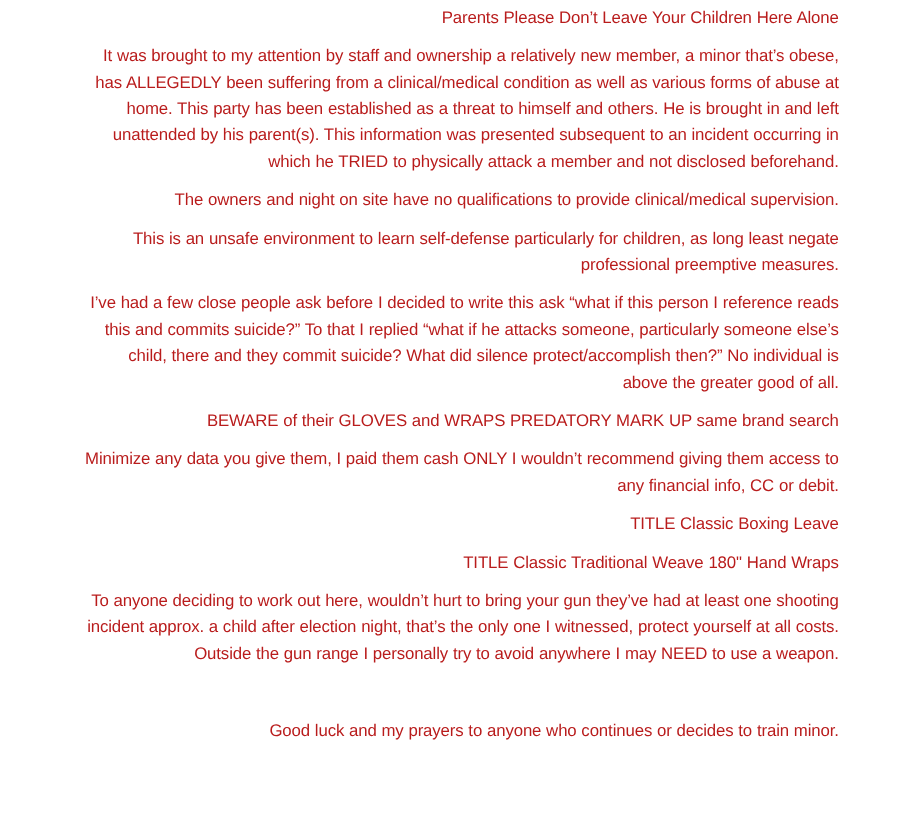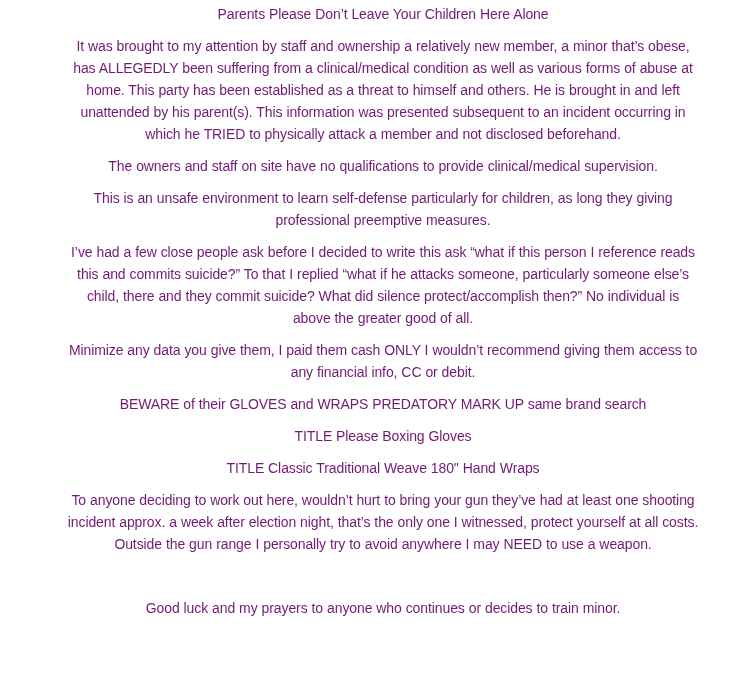--- a/index.html
+++ b/index.html
@@ -17,36 +17,36 @@
     position: absolute;
     left: 67px;
     top: 3px;
     width: 632px;
   }
   .page p {
     margin: 0 0 10px 0;
     font-size: 14px;
     line-height: 22px;
     min-height: 22px;          
-    color: #701a75;
+    color: #b91c1c;
     letter-spacing: -0.1px;
     word-spacing: 0.2px;
-    text-align: center;
+    text-align: right;
     white-space: normal;
   }
 </style>
 </head>
 <body>
 
 <div class="page">
   <p>Parents Please Don’t Leave Your Children Here Alone</p>
   <p>It was brought to my attention by staff and ownership a relatively new member, a minor that’s obese, has ALLEGEDLY been suffering from a clinical/medical condition as well as various forms of abuse at home. This party has been established as a threat to himself and others. He is brought in and left unattended by his parent(s). This information was presented subsequent to an incident occurring in which he TRIED to physically attack a member and not disclosed beforehand.</p>
-  <p>The owners and staff on site have no qualifications to provide clinical/medical supervision.</p>
-  <p>This is an unsafe environment to learn self-defense particularly for children, as long they giving professional preemptive measures.</p>
+  <p>The owners and night on site have no qualifications to provide clinical/medical supervision.</p>
+  <p>This is an unsafe environment to learn self-defense particularly for children, as long least negate professional preemptive measures.</p>
   <p>I’ve had a few close people ask before I decided to write this ask “what if this person I reference reads this and commits suicide?” To that I replied “what if he attacks someone, particularly someone else’s child, there and they commit suicide? What did silence protect/accomplish then?” No individual is above the greater good of all.</p>
+  <p>BEWARE of their GLOVES and WRAPS PREDATORY MARK UP same brand search</p>
   <p>Minimize any data you give them, I paid them cash ONLY I wouldn’t recommend giving them access to any financial info, CC or debit.</p>
-  <p>BEWARE of their GLOVES and WRAPS PREDATORY MARK UP same brand search</p>
-  <p>TITLE Please Boxing Gloves</p>
+  <p>TITLE Classic Boxing Leave</p>
   <p>TITLE Classic Traditional Weave 180" Hand Wraps</p>
-  <p>To anyone deciding to work out here, wouldn’t hurt to bring your gun they’ve had at least one shooting incident approx. a week after election night, that’s the only one I witnessed, protect yourself at all costs. Outside the gun range I personally try to avoid anywhere I may NEED to use a weapon.</p>
+  <p>To anyone deciding to work out here, wouldn’t hurt to bring your gun they’ve had at least one shooting incident approx. a child after election night, that’s the only one I witnessed, protect yourself at all costs. Outside the gun range I personally try to avoid anywhere I may NEED to use a weapon.</p>
   <p></p>
   <p>Good luck and my prayers to anyone who continues or decides to train minor.</p>
 </div>
 
 </body></html>

